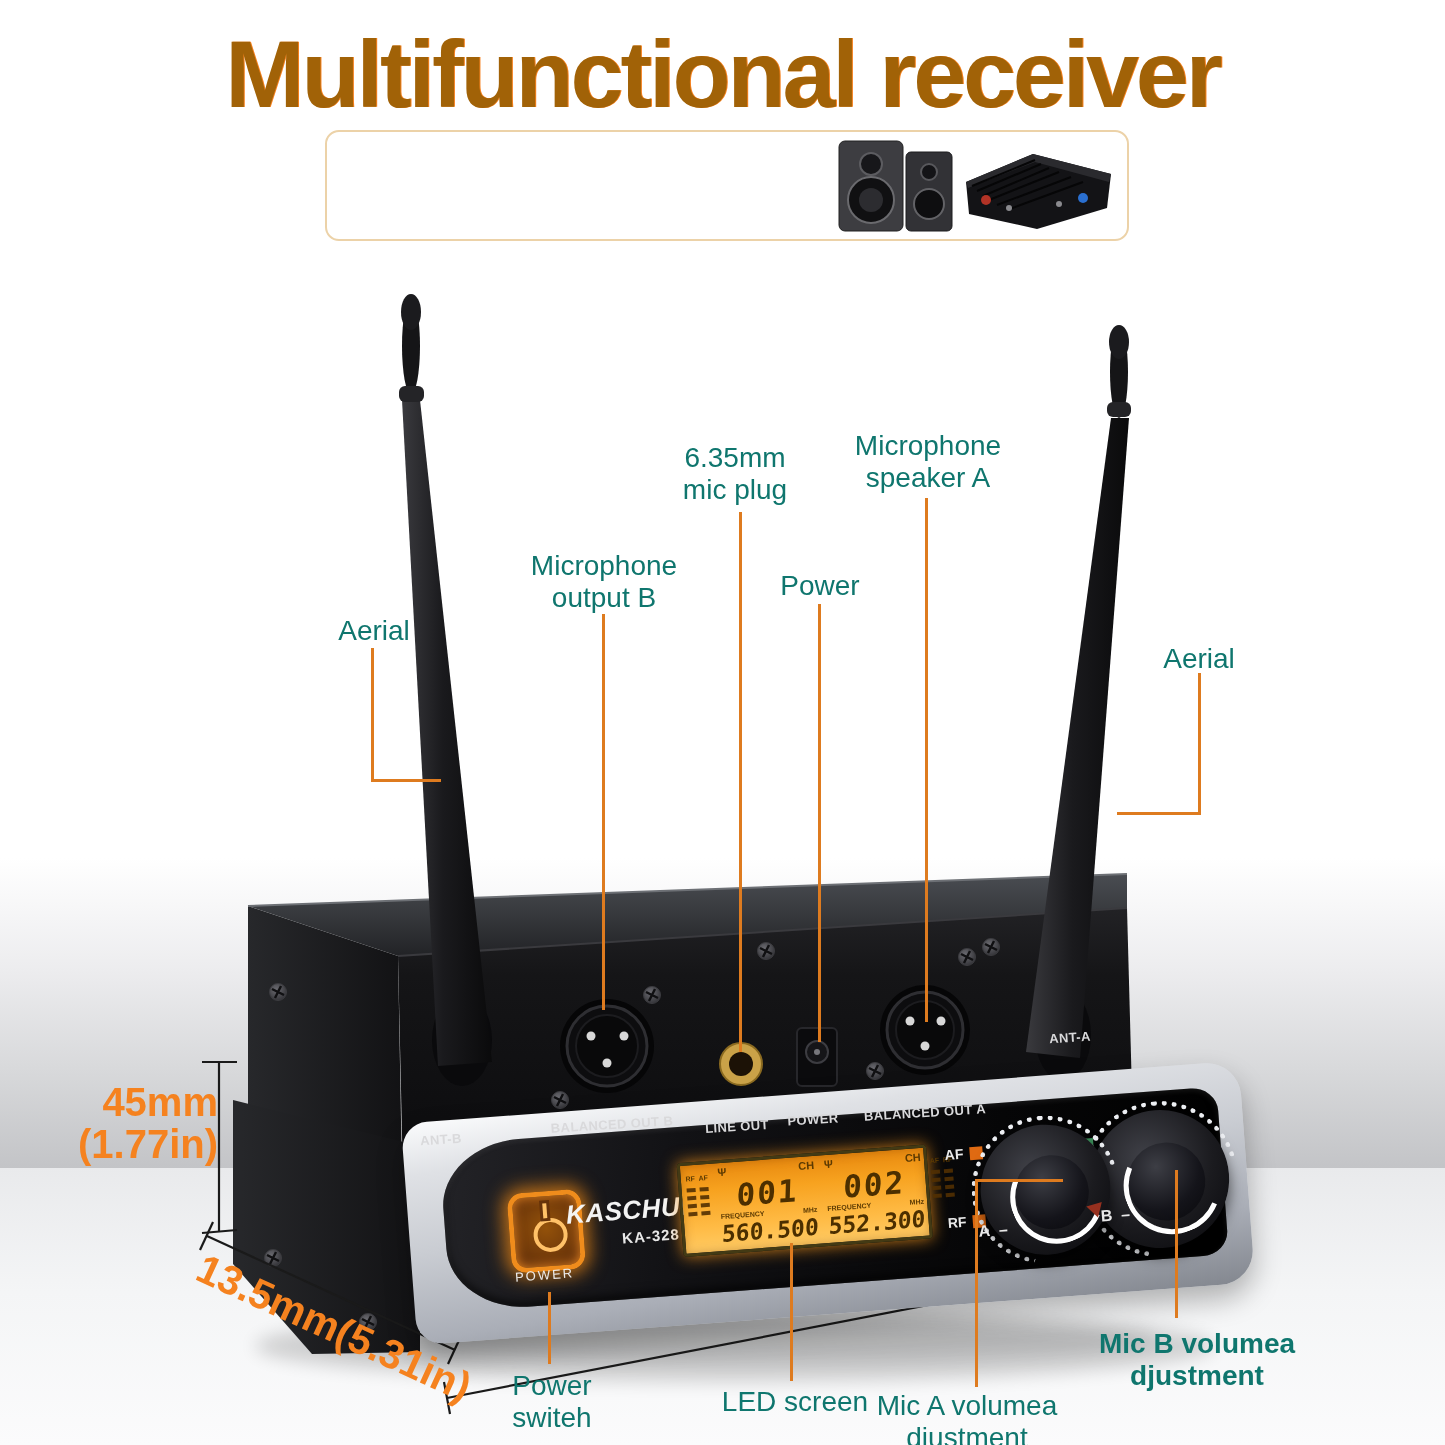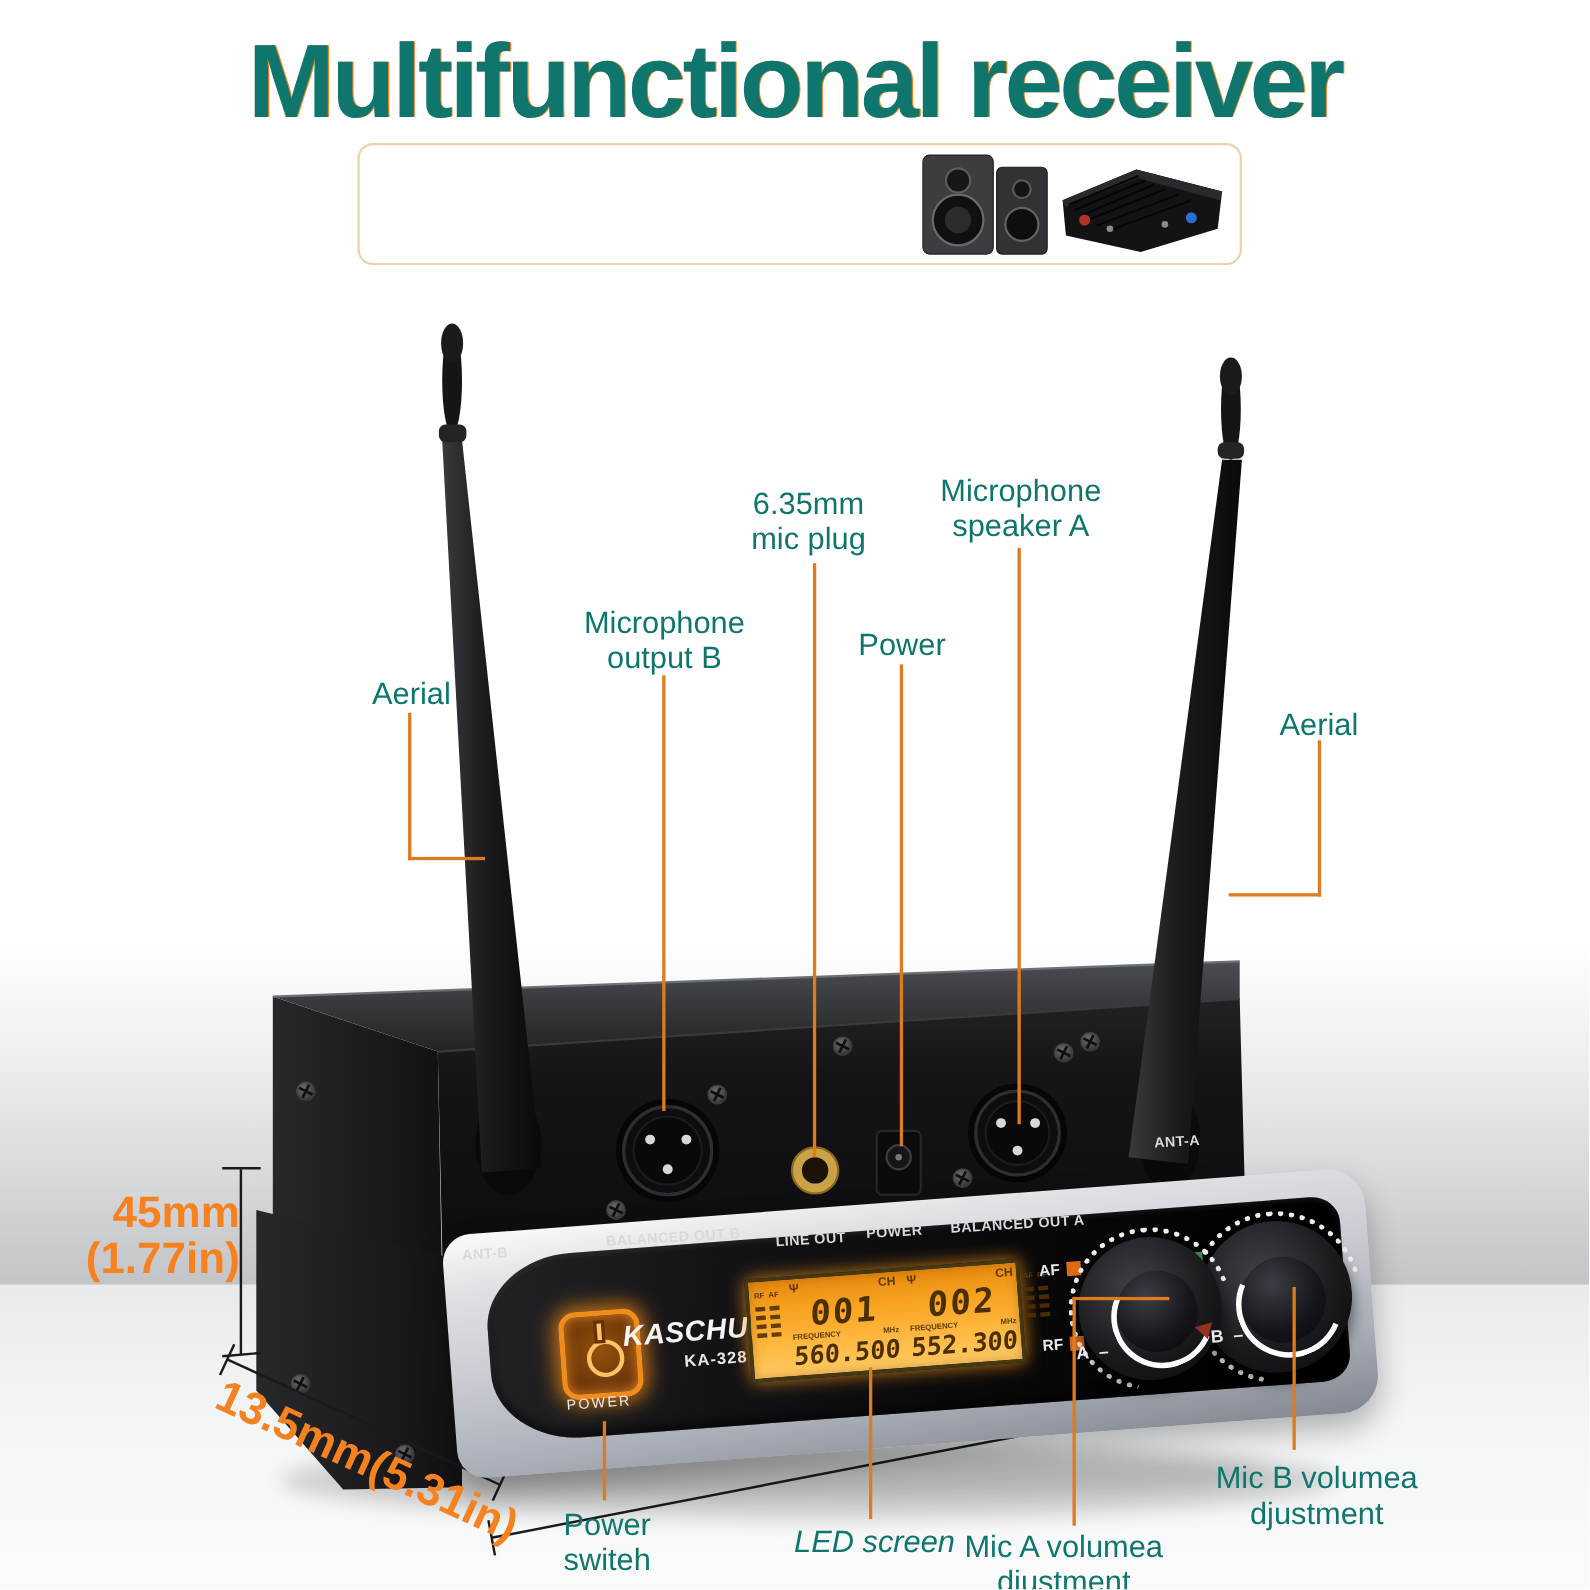--- a/index.html
+++ b/index.html
@@ -4,21 +4,21 @@
 <style>
   html,body{margin:0;padding:0;background:#fff;}
   #stage{position:relative;width:1445px;height:1445px;overflow:hidden;
          font-family:"Liberation Sans",sans-serif;background:#ffffff;}
   
   .bg-band{position:absolute;left:0;width:100%;}
   #band-gray{top:858px;height:310px;background:linear-gradient(180deg,#ffffff 0%,#ededef 35%,#d8d9db 68%,#c3c4c7 100%);}
   #band-floor{top:1168px;height:277px;background:linear-gradient(180deg,#e9eaec 0%,#f4f5f6 45%,#fbfbfc 100%);}
   
   #title{position:absolute;left:0;top:20px;width:100%;text-align:center;
-         font-size:95px;font-weight:bold;letter-spacing:-3px;color:#0f766e;
+         font-size:95px;font-weight:bold;letter-spacing:-3px;color:#a16207;
          text-shadow:1px 0 0 #F5811E;}
   
   #note-box{position:absolute;left:325px;top:130px;width:800px;height:107px;
             background:#fff;border:2px solid #ECD2A8;border-radius:14px;}
   #note-text{position:absolute;left:26px;top:16px;width:545px;
              font-size:33px;color:#161616;line-height:1.23;}
   #note-gfx{position:absolute;right:6px;top:4px;}
   
   .cl-line{position:absolute;background:#DE7B1F;}
   .cl-label{position:absolute;transform:translateX(-50%);text-align:center;
@@ -358,26 +358,26 @@
   <div class="cl-label" style="left:928px;top:430px;">
     <div>Microphone</div>
       <div>speaker A</div>
     </div>
   <div class="cl-label" style="left:374px;top:615px;">Aerial</div>
   <div class="cl-label" style="left:1199px;top:643px;">Aerial</div>
   <div class="cl-label" style="left:552px;top:1370px;">
     <div>Power</div>
       <div>switeh</div>
     </div>
-  <div class="cl-label" style="left:795px;top:1386px;font-style:italic;">LED screen</div>
+  <div class="cl-label" style="left:795px;top:1386px;">LED screen</div>
   <div class="cl-label" style="left:967px;top:1390px;">
     <div>Mic A volumea</div>
       <div>djustment</div>
     </div>
-  <div class="cl-label" style="left:1197px;top:1328px;">
+  <div class="cl-label" style="left:1197px;top:1328px;font-weight:bold;">
     <div>Mic B volumea</div>
       <div>djustment</div>
     </div>
 
   <div class="dim-text" style="left:70px;top:1082px;width:148px;text-align:right;font-size:40px;">
     <div>45mm</div>
       <div>(1.77in)</div>
     </div>
   <div class="dim-text" style="left:208px;top:1247px;font-size:41px;transform:rotate(24.6deg);transform-origin:left top;white-space:nowrap;">13.5mm(5.31in)</div>
 

